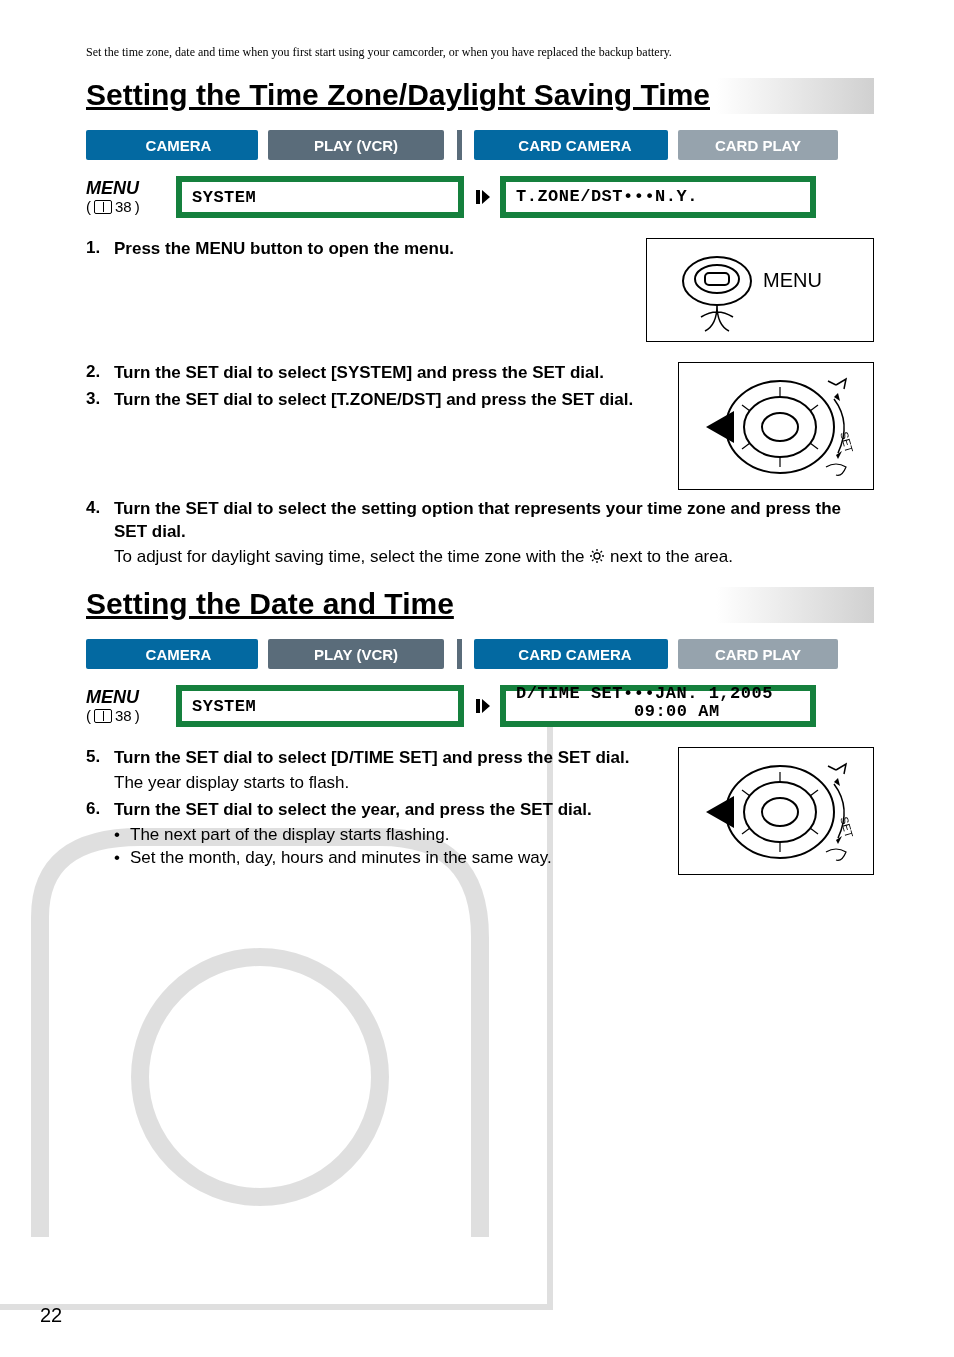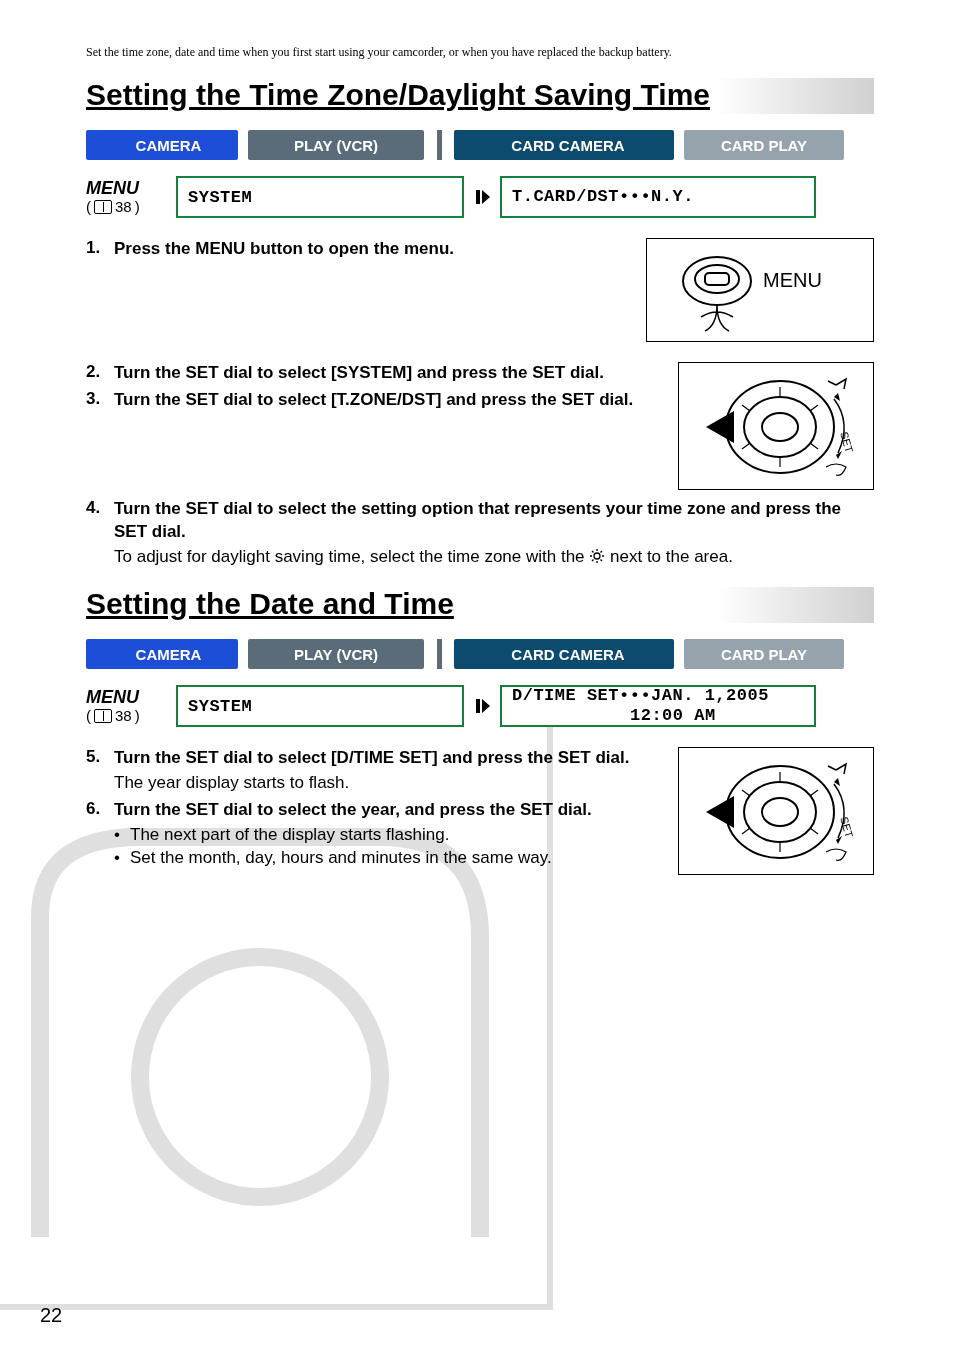--- a/index.html
+++ b/index.html
@@ -48,29 +48,29 @@
     height: 30px;
     display: flex;
     align-items: center;
     justify-content: center;
     font-weight: bold;
     font-size: 15px;
     color: #fff;
     border-radius: 2px;
     margin-right: 10px;
   }
-  .mode-camera { background:#1d4ed8; width:152px;padding-left:13px; }
+  .mode-camera { background:#0369a1; width:172px;padding-left:13px; }
   .mode-play   { background:#5a6c7a; width:176px; }
   .mode-sep {
     width: 10px;
     display:flex; align-items:center; justify-content:center;
     margin-right: 10px;
   }
   .mode-sep .bar { width:5px; height:30px; background:#5a6c7a; }
-  .mode-card-camera { background:#0c4a6e; width:220px;padding-left:8px; }
+  .mode-card-camera { background:#0369a1; width:194px;padding-left:8px; }
   .mode-card-play   { background:#96a3ad; width:160px; }
   .menu-row {
     display: flex;
     align-items: center;
     margin-bottom: 20px;
     gap: 6px;
   }
   .menu-label-block {
     width: 84px;
     line-height: 1.1;
@@ -87,38 +87,38 @@
   }
   .book-icon {
     display:inline-block; width:18px; height:14px;
     border:1px solid #000; border-radius:2px;
     position:relative;
   }
   .book-icon::after{
     content:""; position:absolute; left:50%; top:1px; bottom:1px; width:1px; background:#000;
   }
   .menu-box {
-    border: 2px solid #15803d;
+    border: 6px solid #15803d;
     height: 42px;
     display: flex;
     align-items: center;
     padding: 0 10px;
     font-family: "Courier New", monospace;
     font-weight: bold;
     font-size: 17px;
     letter-spacing: 0.5px;
   }
   .menu-box.system { width: 288px; }
   .menu-arrow {
     width: 18px; height: 18px;
     position: relative;
     margin: 0 2px 0 4px;
   }
   .menu-arrow svg { width:18px; height:18px; }
-  .menu-box.value { width: 316px; flex-direction:column; align-items:flex-start; justify-content:space-between; line-height:1.05;}
+  .menu-box.value { width: 316px; flex-direction:column; align-items:flex-start; justify-content:flex-end; line-height:1.05;}
   .menu-box.value .line2 { padding-left: 118px; }
   .steps { font-size: 17px; }
   .step {
     display: flex;
     margin-bottom: 4px;
   }
   .step-num {
     font-weight: bold;
     width: 28px;
     flex-shrink:0;
@@ -190,21 +190,21 @@
       <div class="menu-label-top">MENU</div>
       <div class="menu-label-bot">(<span class="book-icon"></span> <span>38</span>)</div>
     </div>
     <div class="menu-box system">SYSTEM</div>
     <span class="menu-arrow">
       <svg viewBox="0 0 18 18">
           <path d="M2 2 L2 16 L6 16 L6 2 Z M8 2 L16 9 L8 16 Z" fill="#000"></path>
         </svg>
     </span>
     <div class="menu-box value" style="justify-content:center">
-      <span>T.CARD/DST•••N.Y.</span>
+      <span>T.ZONE/DST•••N.Y.</span>
     </div>
   </div>
 
   <div class="float-illus illus-menu">
     <svg width="210" height="90" viewBox="0 0 210 90">
       <ellipse cx="62" cy="36" rx="34" ry="24" fill="none" stroke="#000" stroke-width="2"></ellipse>
       <ellipse cx="62" cy="34" rx="22" ry="14" fill="none" stroke="#000" stroke-width="2"></ellipse>
       <rect x="50" y="28" width="24" height="12" rx="4" fill="none" stroke="#000" stroke-width="2"></rect>
       <path d="M62 60 Q62 80 50 86 M62 60 Q62 80 74 86 M46 72 Q62 62 78 72" fill="none" stroke="#000" stroke-width="1.5"></path>
       <text x="108" y="42" font-family="Arial" font-size="20">MENU</text>
@@ -309,21 +309,21 @@
       <div class="menu-label-bot">(<span class="book-icon"></span> <span>38</span>)</div>
     </div>
     <div class="menu-box system">SYSTEM</div>
     <span class="menu-arrow">
       <svg viewBox="0 0 18 18">
           <path d="M2 2 L2 16 L6 16 L6 2 Z M8 2 L16 9 L8 16 Z" fill="#000"></path>
         </svg>
     </span>
     <div class="menu-box value">
       <span>D/TIME SET•••JAN. 1,2005</span>
-      <span class="line2">12:00 AM</span>
+      <span class="line2">09:00 AM</span>
     </div>
   </div>
 
   <div class="float-illus illus-dial2">
     <svg width="180" height="118" viewBox="0 0 180 118">
       <ellipse cx="94" cy="60" rx="54" ry="46" fill="none" stroke="#000" stroke-width="2"></ellipse>
       <ellipse cx="94" cy="60" rx="36" ry="30" fill="none" stroke="#000" stroke-width="2"></ellipse>
       <ellipse cx="94" cy="60" rx="18" ry="14" fill="none" stroke="#000" stroke-width="2"></ellipse>
       <g stroke="#000" stroke-width="1.2">
         <line x1="94" y1="30" x2="94" y2="20"></line>

